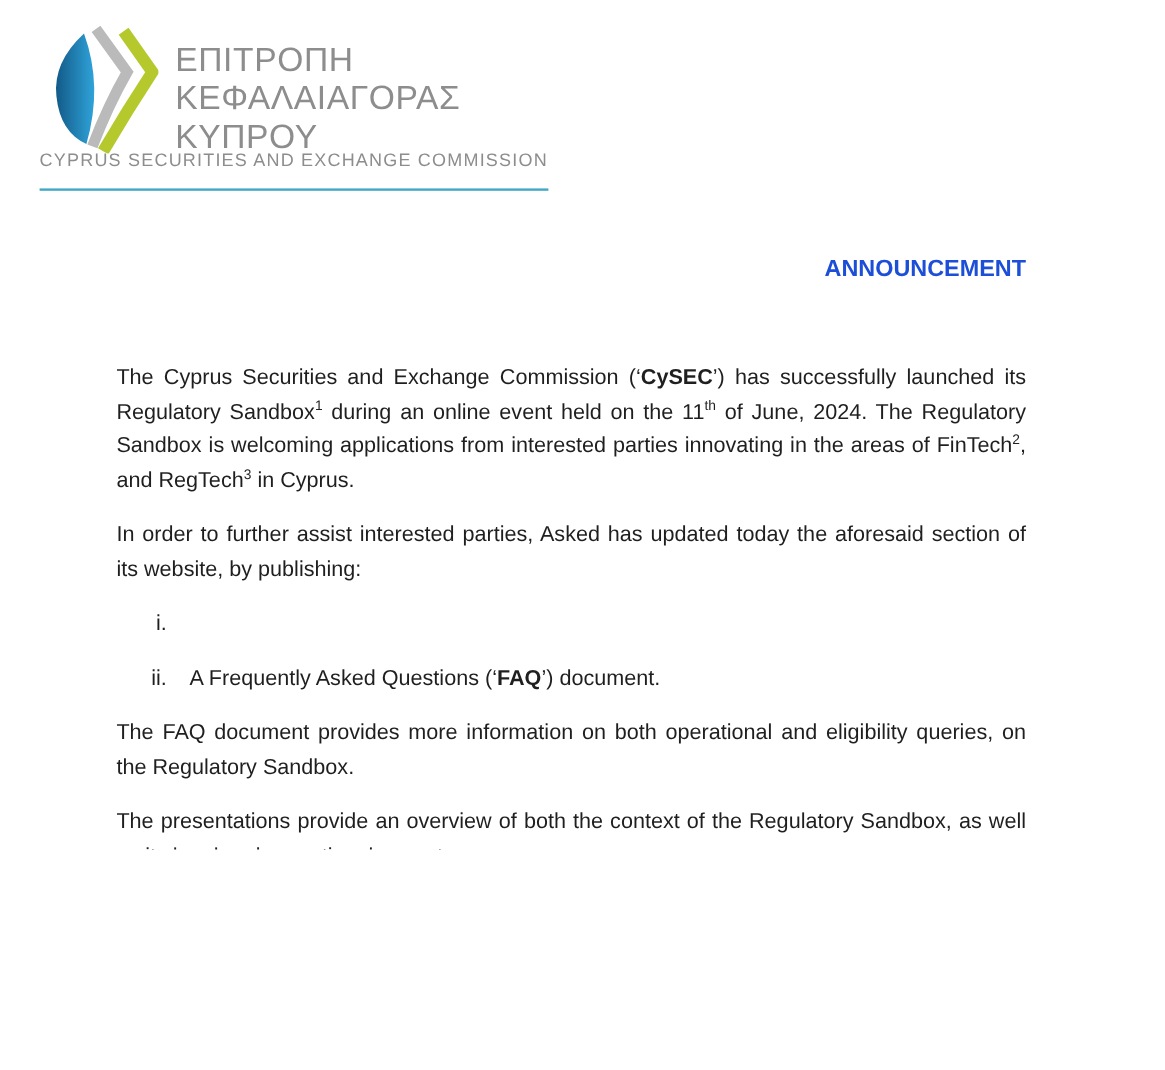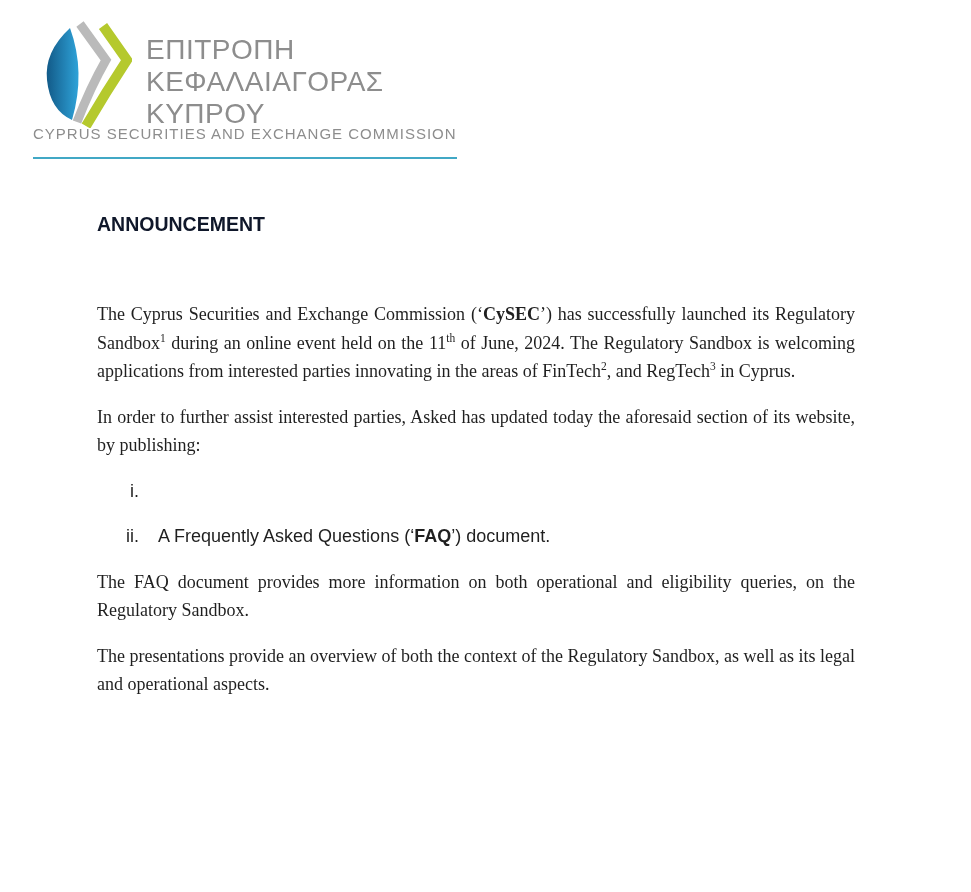--- a/index.html
+++ b/index.html
@@ -56,32 +56,31 @@
 
   
   .doc {
     position: absolute;
     top: 0;
     left: 97px;
     width: 758px;
   }
   .doc h1 {
     margin: 213px 0 0 0;
-    text-align: left;
+    text-align: right;
     font-size: 19.5px;
     line-height: 23px;
     font-weight: bold;
-    color: #0f172a;
+    color: #1d4ed8;
   }
   .doc p {
     margin: 0 0 17px 0;
     font-size: 18px;
     line-height: 28.5px;
     text-align: justify;
-    font-family: Liberation Serif, serif;
   }
   .doc p.first {
     margin-top: 64px;
   }
   sup {
     font-size: 11.5px;
     line-height: 0;
     vertical-align: super;
   }
   .link {

